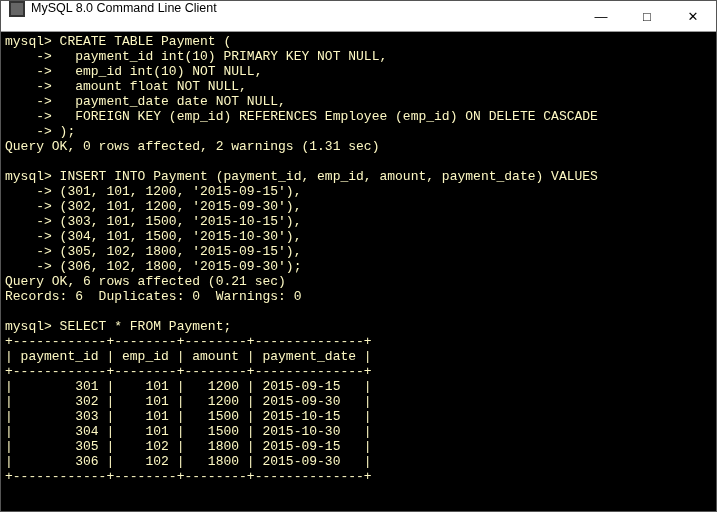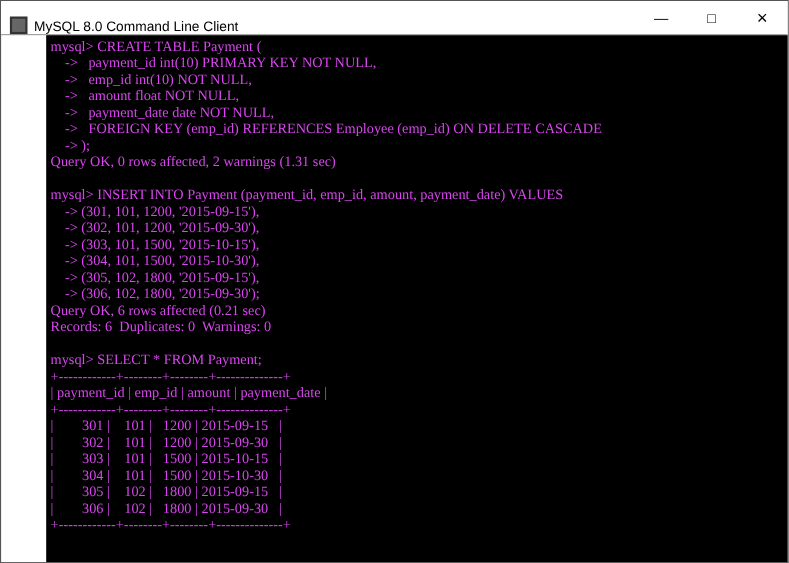--- a/index.html
+++ b/index.html
@@ -16,21 +16,21 @@
       height: 512px;
       border: 1px solid #555;
       box-sizing: border-box;
       display: flex;
       flex-direction: column;
     }
     .titlebar {
       height: 30px;
       background: #fff;
       display: flex;
-      align-items: flex-end;
+      align-items: flex-start;
       border-bottom: 1px solid #999;
     }
     .titlebar-icon {
       width: 16px;
       height: 16px;
       margin-left: 8px;
       background: #333;
       display: inline-block;
       position: relative;
     }
@@ -56,28 +56,27 @@
       display: flex;
       align-items: center;
       justify-content: center;
       font-family: "Segoe UI", Arial, sans-serif;
       font-size: 13px;
       color: #000;
     }
     .terminal {
       flex: 1;
       background: #000;
-      color: #d946ef;
-      font-family: Liberation Serif, serif;
+      color: #fef9c3;
+      font-family: Liberation Mono, monospace;
       font-size: 13px;
       line-height: 15px;
       padding: 2px 4px;
       white-space: pre;
       overflow: hidden;
-      margin-left: 41px;
     }
   </style>
 </head>
 <body>
 
 <div class="window">
   <div class="titlebar">
     <span class="titlebar-icon"></span>
     <span class="titlebar-title">MySQL 8.0 Command Line Client</span>
     <div class="titlebar-buttons">

